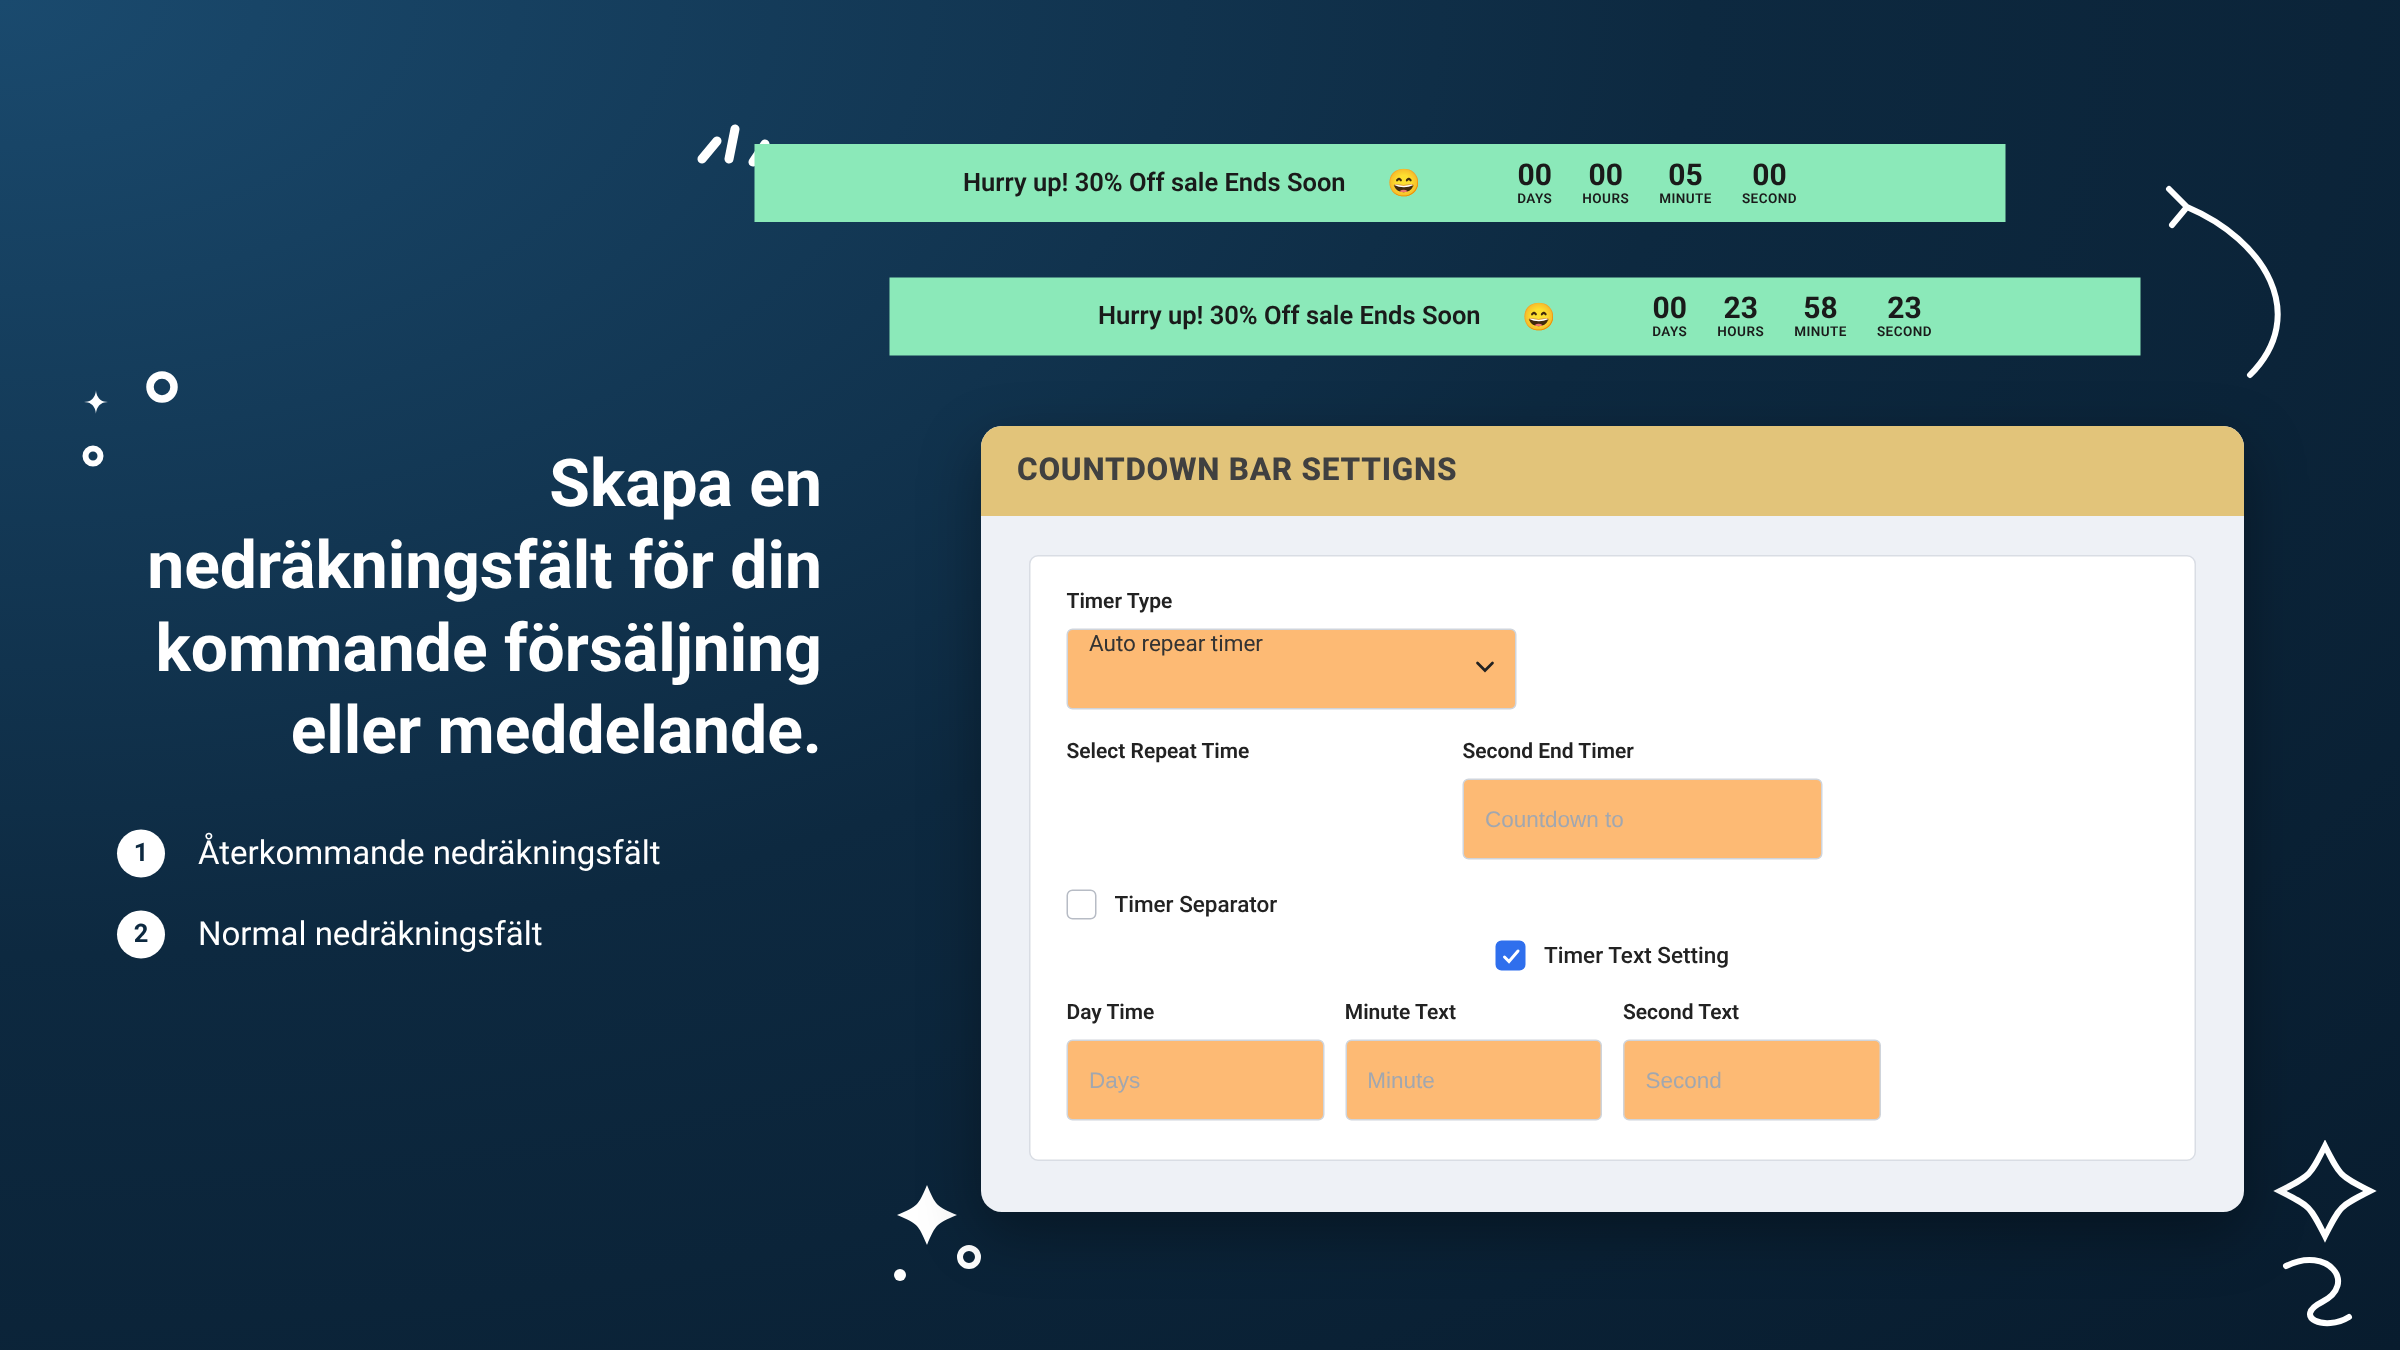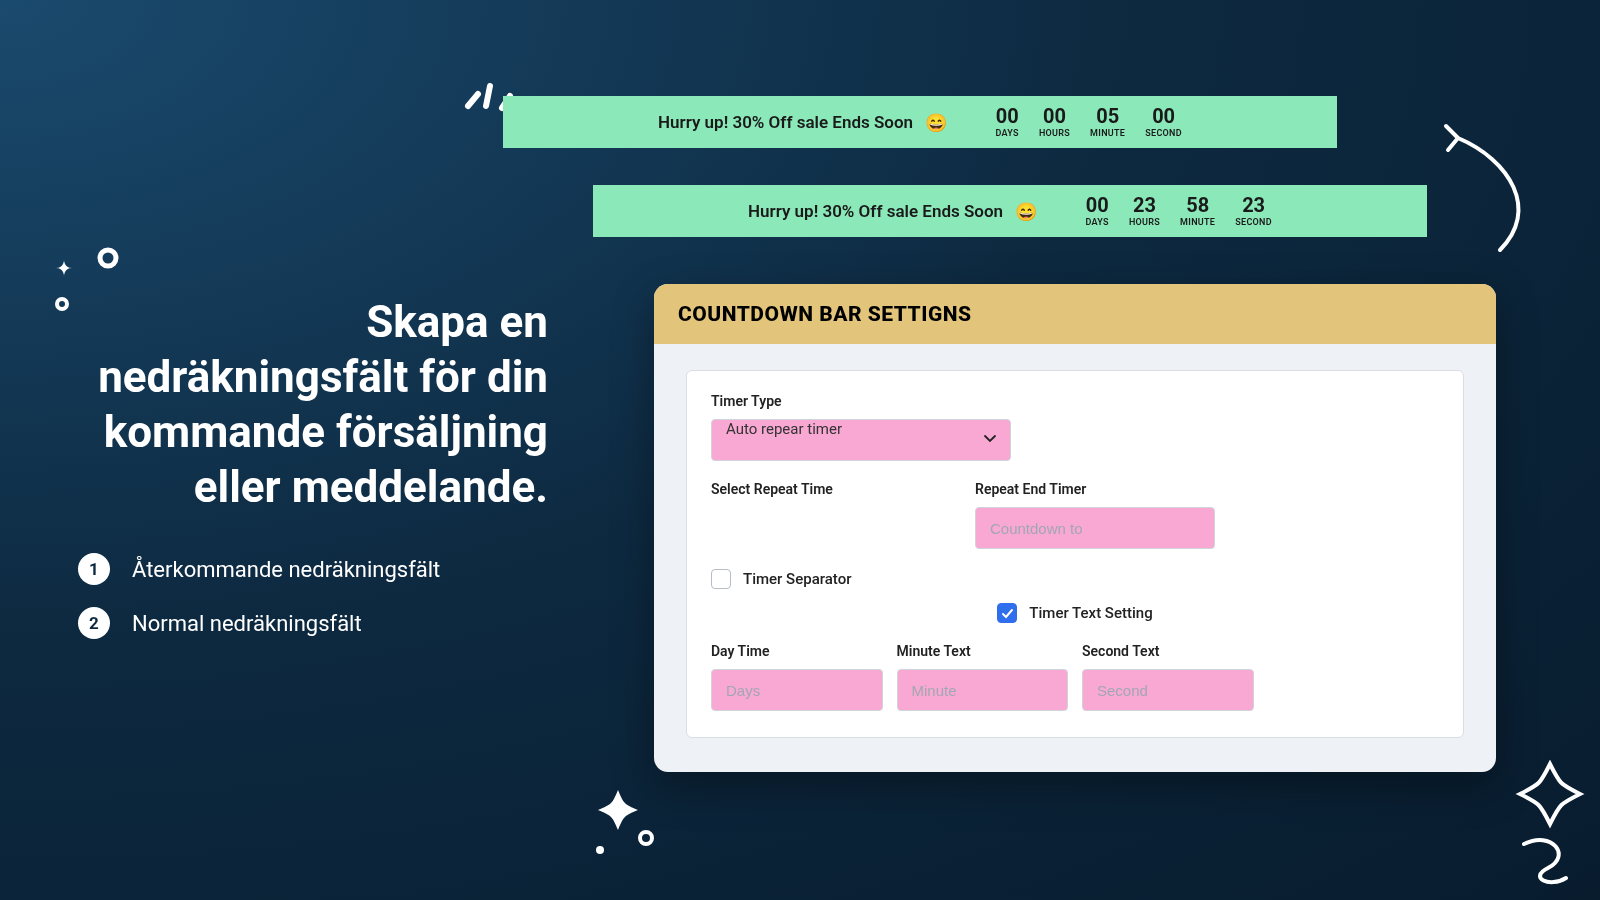--- a/index.html
+++ b/index.html
@@ -55,21 +55,21 @@
 }
 
 
 .countdown-bar {
   position: absolute;
   background: #8be9b9;
   height: 52px;
   display: flex;
   align-items: center;
   justify-content: center;
-  gap: 12px;
+  gap: 28px;
   color: #1a1a1a;
 }
 .cb1 { left: 503px; top: 96px; width: 834px; }
 .cb2 { left: 593px; top: 185px; width: 834px; }
 .countdown-bar .msg {
   font-size: 17px;
   font-weight: 600;
 }
 .countdown-bar .emoji { font-size: 18px; }
 .countdown-bar .timers {
@@ -102,21 +102,21 @@
   border-radius: 14px;
   box-shadow: 0 14px 40px rgba(0,0,0,0.35);
   overflow: hidden;
 }
 .settings-header {
   background: #e2c47a;
   padding: 18px 24px;
   font-size: 21px;
   font-weight: 800;
   letter-spacing: 0.5px;
-  color: #000000;
+  color: #404040;
 }
 .settings-body {
   padding: 26px 32px 34px;
 }
 .settings-card {
   background: #fff;
   border: 1px solid #d9dde4;
   border-radius: 6px;
   padding: 22px 24px 26px;
 }
@@ -125,22 +125,22 @@
   font-weight: 600;
   color: #222;
   margin-bottom: 10px;
   display: block;
 }
 .row { display: flex; gap: 12px; margin-bottom: 20px; }
 .select-wrap, .input-wrap {
   position: relative;
   border: 1px solid #cfd4db;
   border-radius: 4px;
-  background: #f9a8d4;
-  height: 42px;
+  background: #fdba74;
+  height: 54px;
   display: flex;
   align-items: center;
   justify-content: center;
 }
 .select-wrap .text, .input-wrap input {
   padding: 0 14px;
   font-size: 15px;
   color: #333;
   border: none;
   outline: none;
@@ -298,21 +298,21 @@
                 <path d="M3 6 L8 11 L13 6" stroke="#222" stroke-width="1.8" fill="none" stroke-linecap="round"></path>
               </svg></span>
         </div>
       </div>
 
       <div class="row">
         <div class="col" style="width:252px;">
           <label class="field-label">Select Repeat Time</label>
         </div>
         <div class="col" style="width:240px;">
-          <label class="field-label">Repeat End Timer</label>
+          <label class="field-label">Second End Timer</label>
           <div class="input-wrap">
             <input type="text" placeholder="Countdown to" style="">
           </div>
         </div>
       </div>
 
       <div class="check-row">
         <div class="checkbox"></div>
         <label>Timer Separator</label>
       </div>

